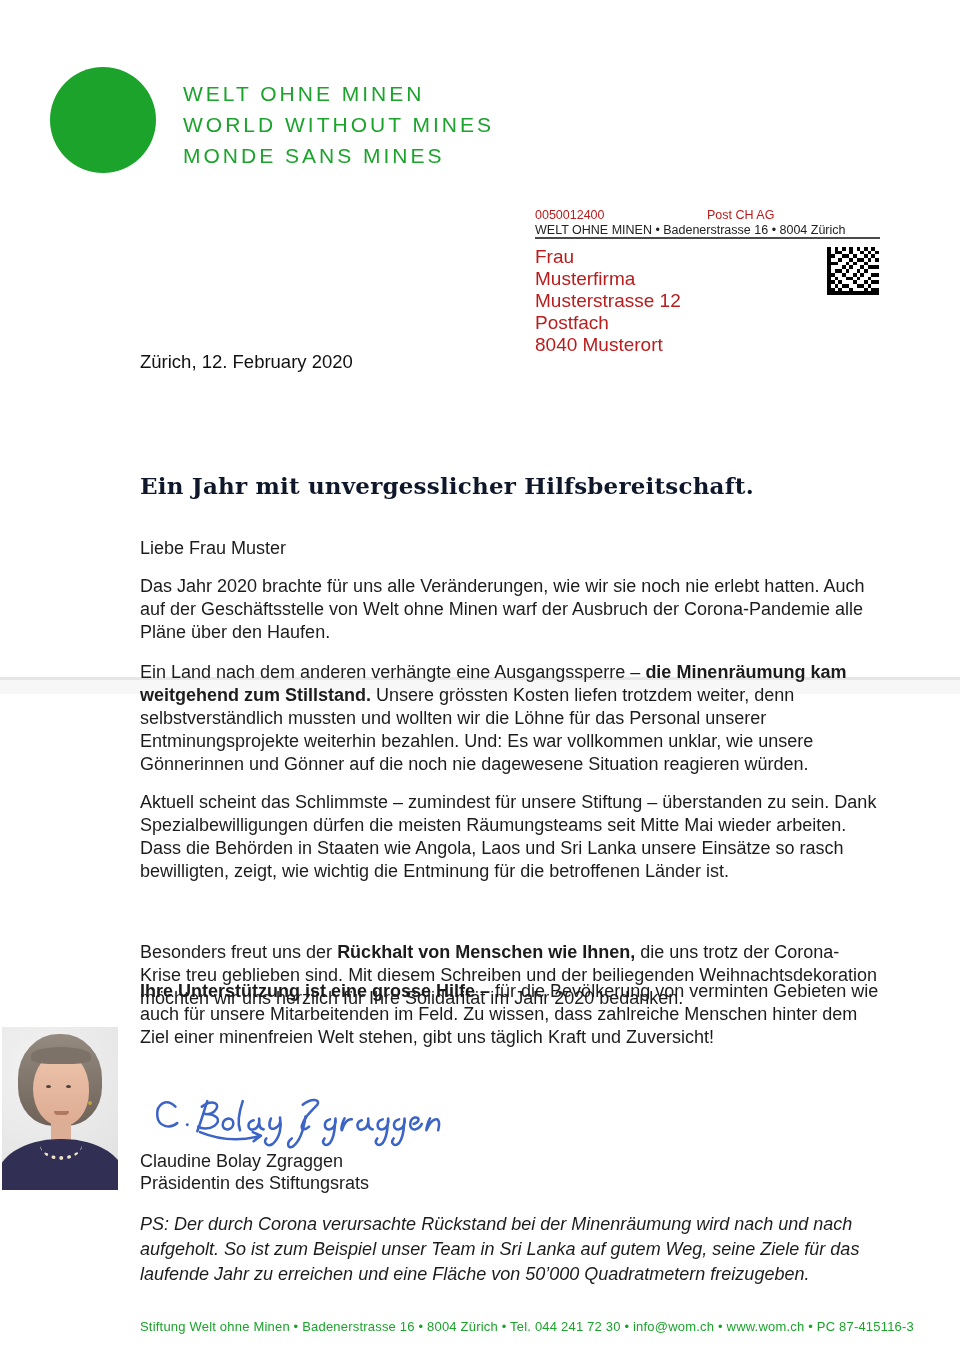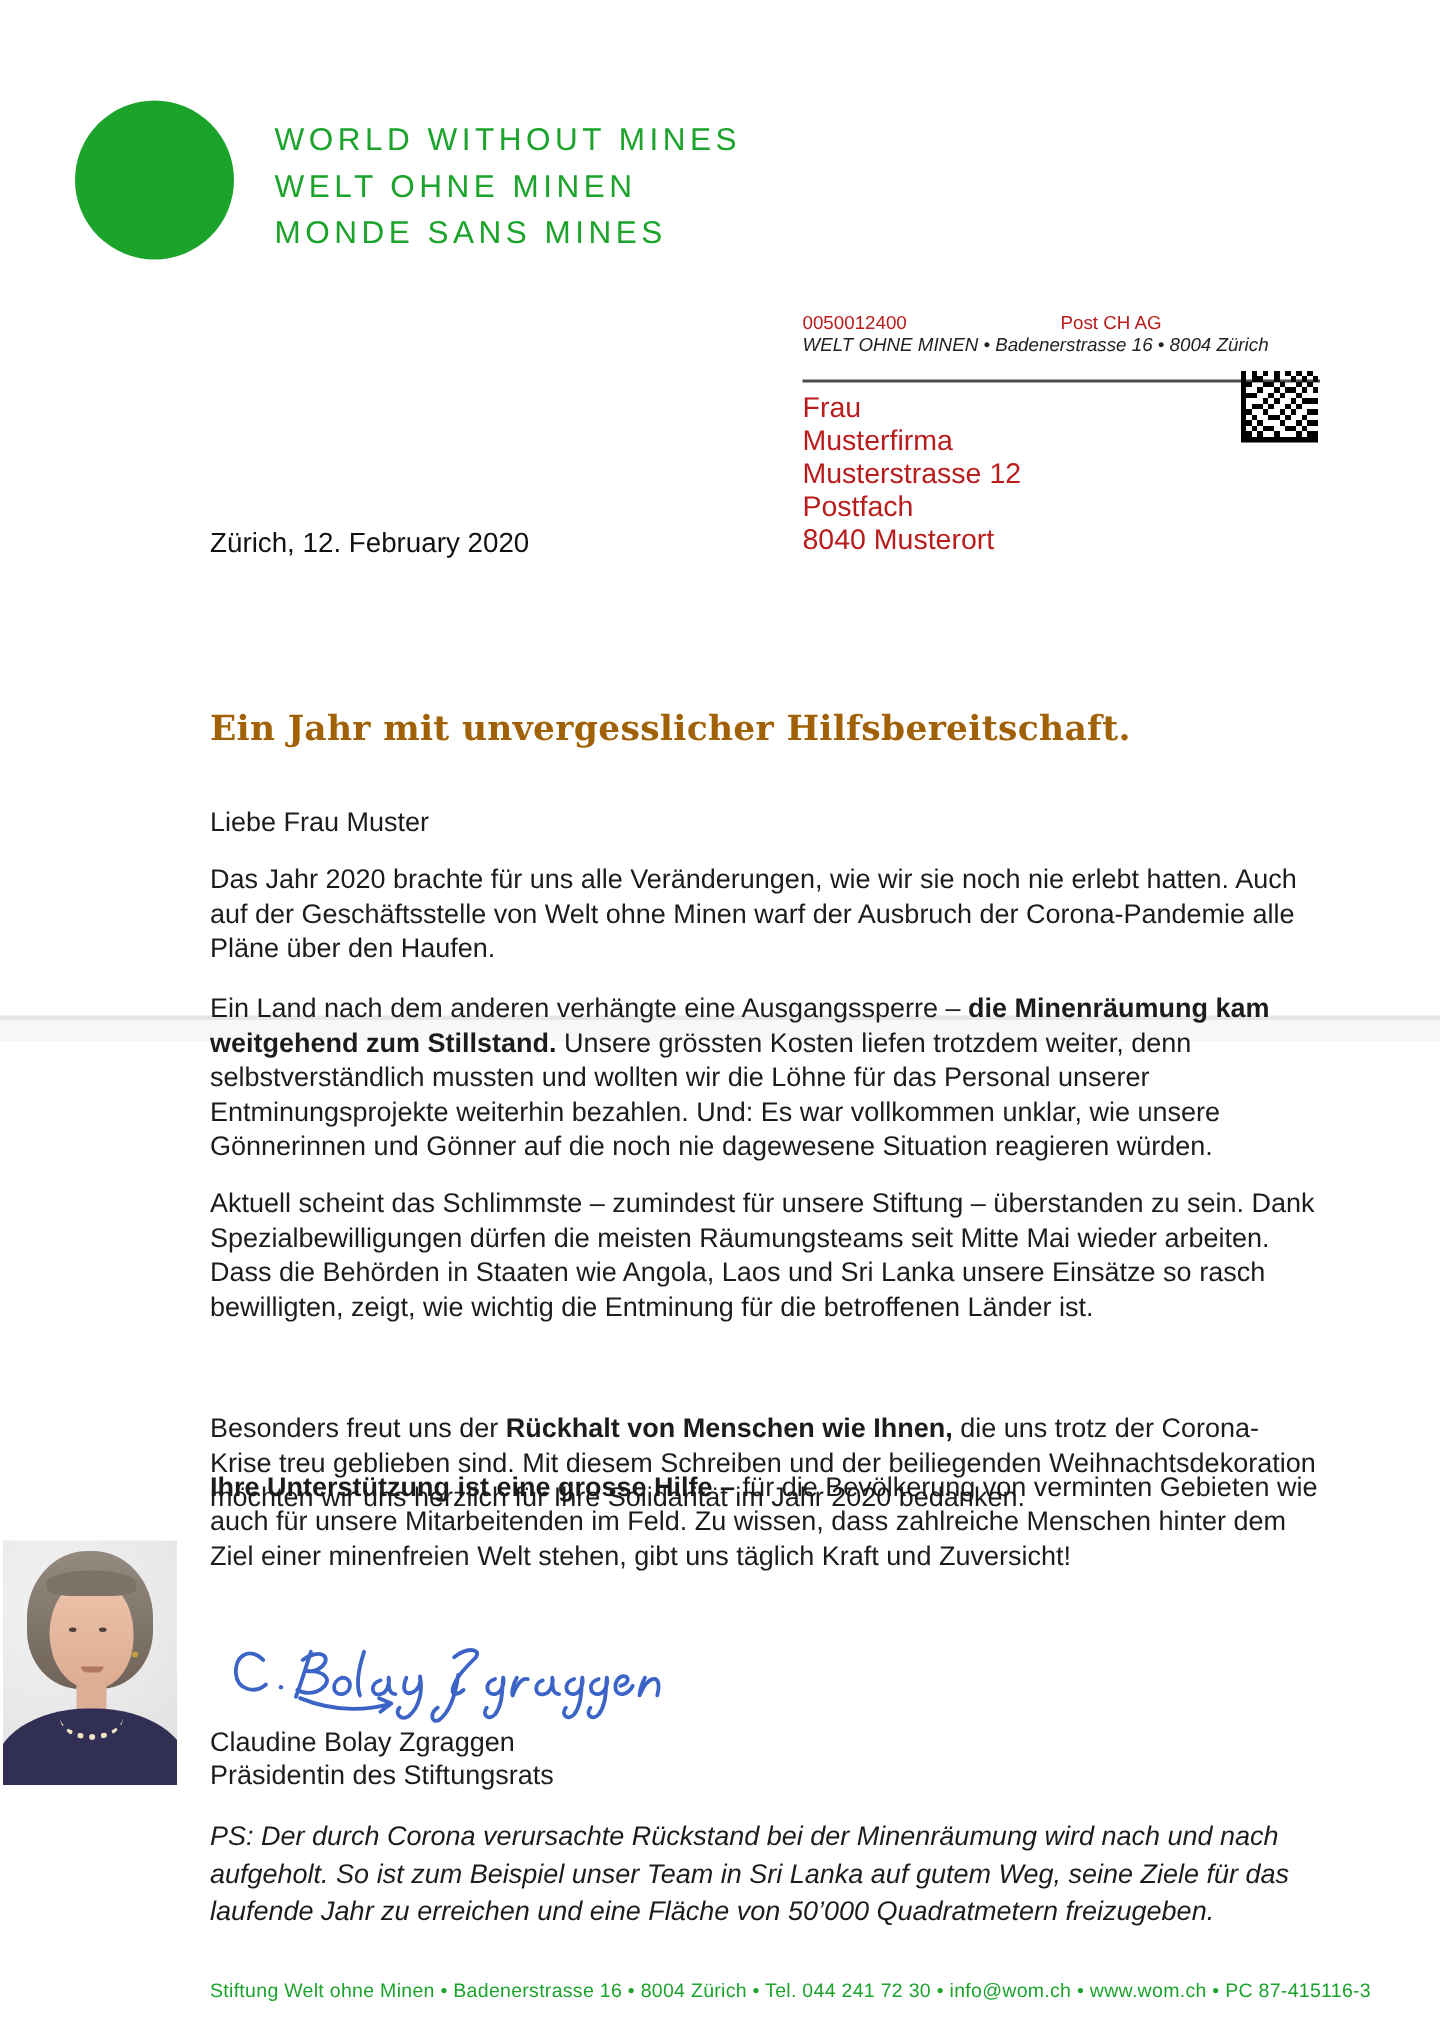--- a/index.html
+++ b/index.html
@@ -12,31 +12,31 @@
   .scan-band2{position:absolute;left:0;top:680px;width:960px;height:14px;background:#f7f7f7;}
 
   
   .logo-circle{position:absolute;left:50px;top:67px;width:106px;height:106px;border-radius:50%;background:#1ba32c;}
   .logo-text{position:absolute;left:183px;top:78px;color:#1ba32c;font-size:21px;line-height:31px;letter-spacing:3px;}
 
   
   .addr{position:absolute;left:535px;top:209px;width:345px;}
   .addr-meta{font-size:12.5px;line-height:13px;color:#b91c1c;position:relative;}
   .addr-meta .carrier{position:absolute;left:172px;top:0;}
-  .addr-sender{font-size:12.5px;line-height:13px;color:#222;margin-top:2px;padding-bottom:16px;border-bottom:2px solid #4a4a4a;font-style:italic;}
+  .addr-sender{font-size:12.5px;line-height:13px;color:#222;margin-top:2px;padding-bottom:0;border-bottom:2px solid #4a4a4a;}
   .addr-recipient{margin-top:7px;font-size:19px;line-height:22px;color:#b91c1c;}
 
   .qr{position:absolute;left:827px;top:247px;width:52px;height:48px;}
 
   .dateline{position:absolute;left:140px;top:351px;font-size:18.5px;color:#111;}
 
   .headline{
     position:absolute;left:140px;top:472px;width:740px;
     font-family:"DejaVu Serif","Liberation Serif",serif;font-weight:bold;
-    font-size:23px;color:#a16207;letter-spacing:.2px;
+    font-size:23px;color:#0f172a;letter-spacing:.2px;
   }
 
   .para{position:absolute;left:140px;width:740px;font-size:18px;line-height:23px;color:#1c1c1c;z-index:2;}
   .para b{font-weight:bold;}
 
   .sig-svg{position:absolute;left:150px;top:1092px;z-index:2;}
   .signer{position:absolute;left:140px;top:1150px;font-size:18px;line-height:22px;color:#1c1c1c;}
   .ps{position:absolute;left:140px;top:1212px;width:742px;font-size:18px;line-height:25px;color:#1c1c1c;font-style:italic;}
 
   .footer{position:absolute;left:140px;top:1319px;width:780px;font-size:13px;letter-spacing:.2px;color:#1ba32c;}
@@ -62,22 +62,22 @@
 </head>
 <body>
 
 <div class="page">
 
   <div class="scan-band"></div>
   <div class="scan-band2"></div>
 
   <div class="logo-circle"></div>
   <div class="logo-text">
+    <div>WELT OHNE MINEN</div>
     <div>WORLD WITHOUT MINES</div>
-    <div>WELT OHNE MINEN</div>
     <div>MONDE SANS MINES</div>
   </div>
 
   <div class="addr">
     <div class="addr-meta">
       <span>0050012400</span>
       <span class="carrier">Post CH AG</span>
     </div>
     <div class="addr-sender">WELT OHNE MINEN • Badenerstrasse 16 • 8004 Zürich</div>
     <div class="addr-recipient">

